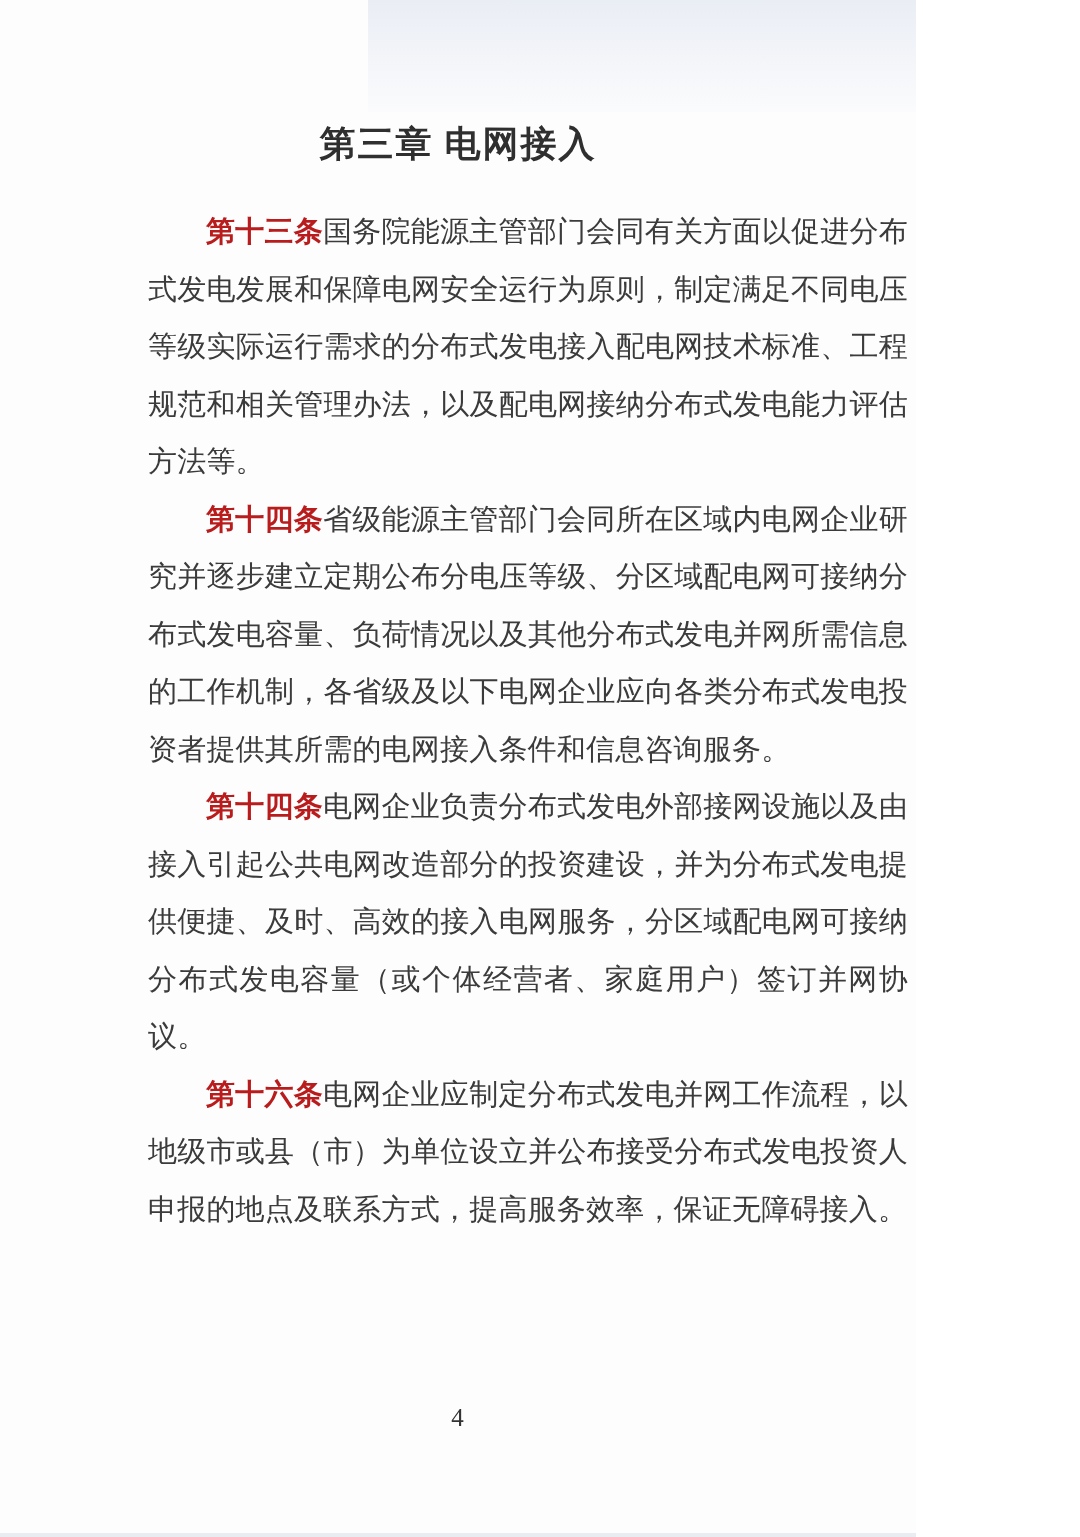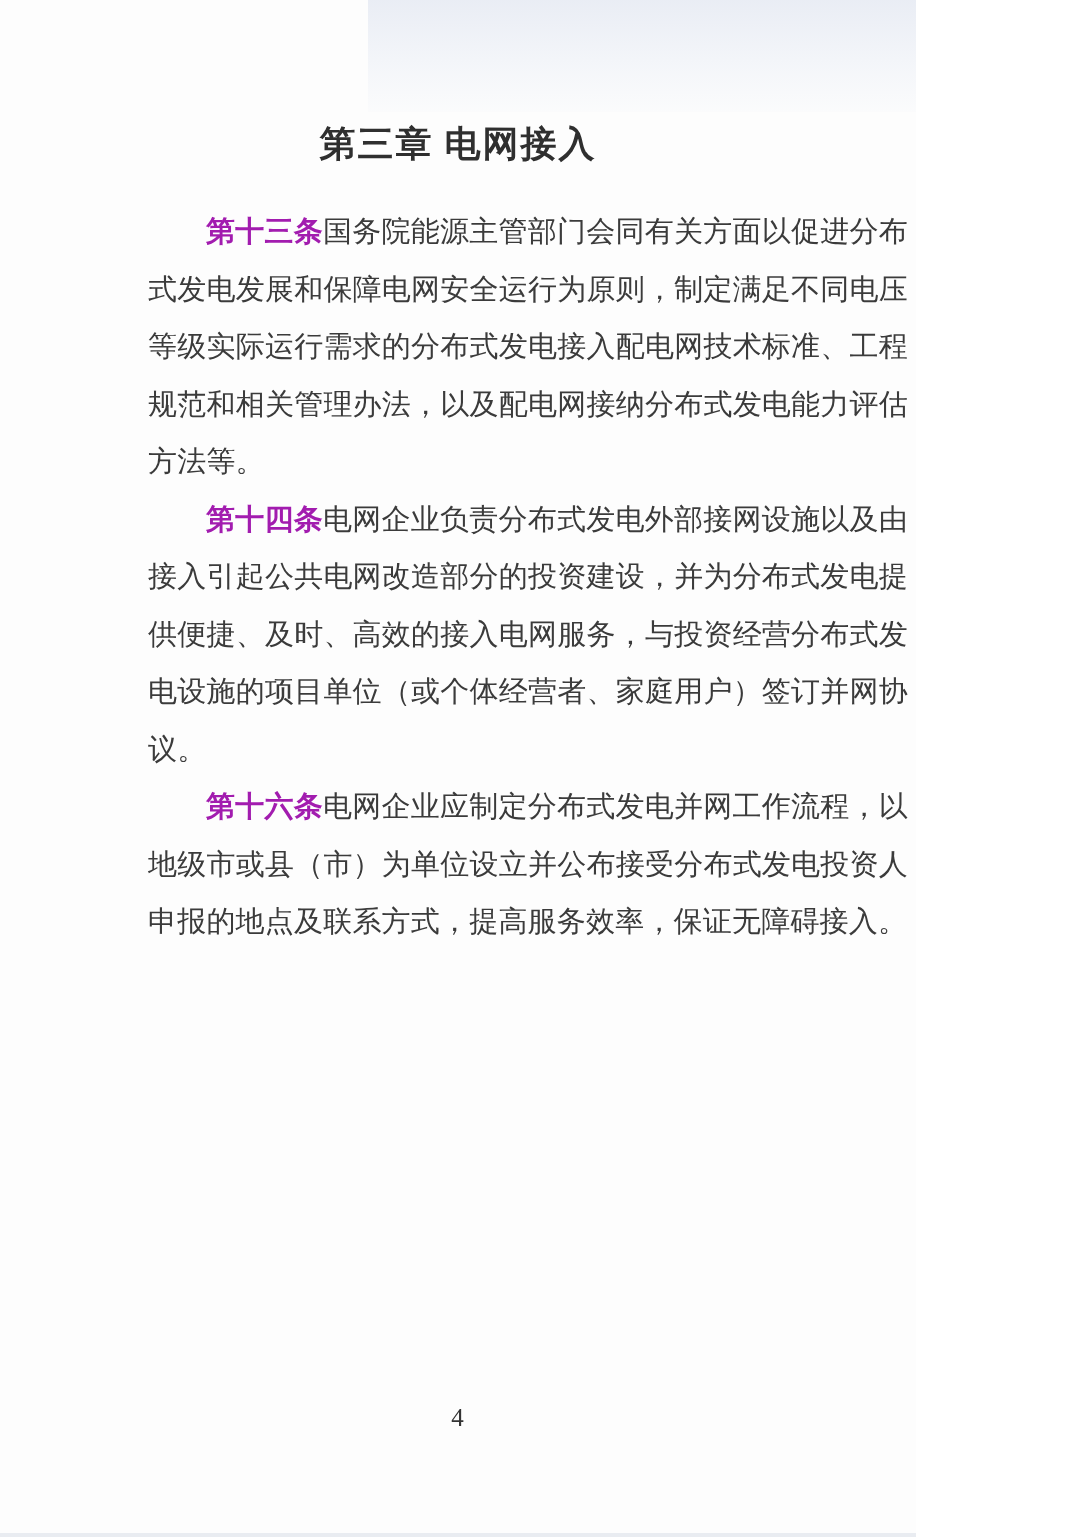--- a/index.html
+++ b/index.html
@@ -68,21 +68,21 @@
     font-size: 29px;
     line-height: 57.5px;
     letter-spacing: 0.2px;
     text-align: justify;
     text-justify: inter-character;
     text-indent: 58px;
     color: #3b3b3b;
   }
   .para .lead {
     font-weight: bold;
-    color: #a21caf;
+    color: #b91c1c;
   }
   .page-number {
     position: absolute;
     top: 1404px;
     left: 0;
     width: 100%;
     text-align: center;
     font-size: 25px;
     color: #333333;
     letter-spacing: 1px;
@@ -95,22 +95,23 @@
 
   <div class="scan-tint-top"></div>
   <div class="scan-line-right"></div>
   <div class="scan-edge-bottom"></div>
 
   <h1 class="doc-title">第三章 电网接入</h1>
 
   <div class="content">
     <p class="para"><span class="lead">第十三条</span><span>国务院能源主管部门会同有关方面以促进分布式发电发展和保障电网安全运行为原则，制定满足不同电压等级实际运行需求的分布式发电接入配电网技术标准、工程规范和相关管理办法，以及配电网接纳分布式发电能力评估方法等。</span></p>
 
+    <p class="para"><span class="lead">第十四条</span><span>省级能源主管部门会同所在区域内电网企业研究并逐步建立定期公布分电压等级、分区域配电网可接纳分布式发电容量、负荷情况以及其他分布式发电并网所需信息的工作机制，各省级及以下电网企业应向各类分布式发电投资者提供其所需的电网接入条件和信息咨询服务。</span></p>
 
-    <p class="para"><span class="lead">第十四条</span><span>电网企业负责分布式发电外部接网设施以及由接入引起公共电网改造部分的投资建设，并为分布式发电提供便捷、及时、高效的接入电网服务，与投资经营分布式发电设施的项目单位（或个体经营者、家庭用户）签订并网协议。</span></p>
+    <p class="para"><span class="lead">第十四条</span><span>电网企业负责分布式发电外部接网设施以及由接入引起公共电网改造部分的投资建设，并为分布式发电提供便捷、及时、高效的接入电网服务，分区域配电网可接纳分布式发电容量（或个体经营者、家庭用户）签订并网协议。</span></p>
 
     <p class="para"><span class="lead">第十六条</span><span>电网企业应制定分布式发电并网工作流程，以地级市或县（市）为单位设立并公布接受分布式发电投资人申报的地点及联系方式，提高服务效率，保证无障碍接入。</span></p>
 
   </div>
 
   <div class="page-number">4</div>
 
 </div>
 
 </body></html>

